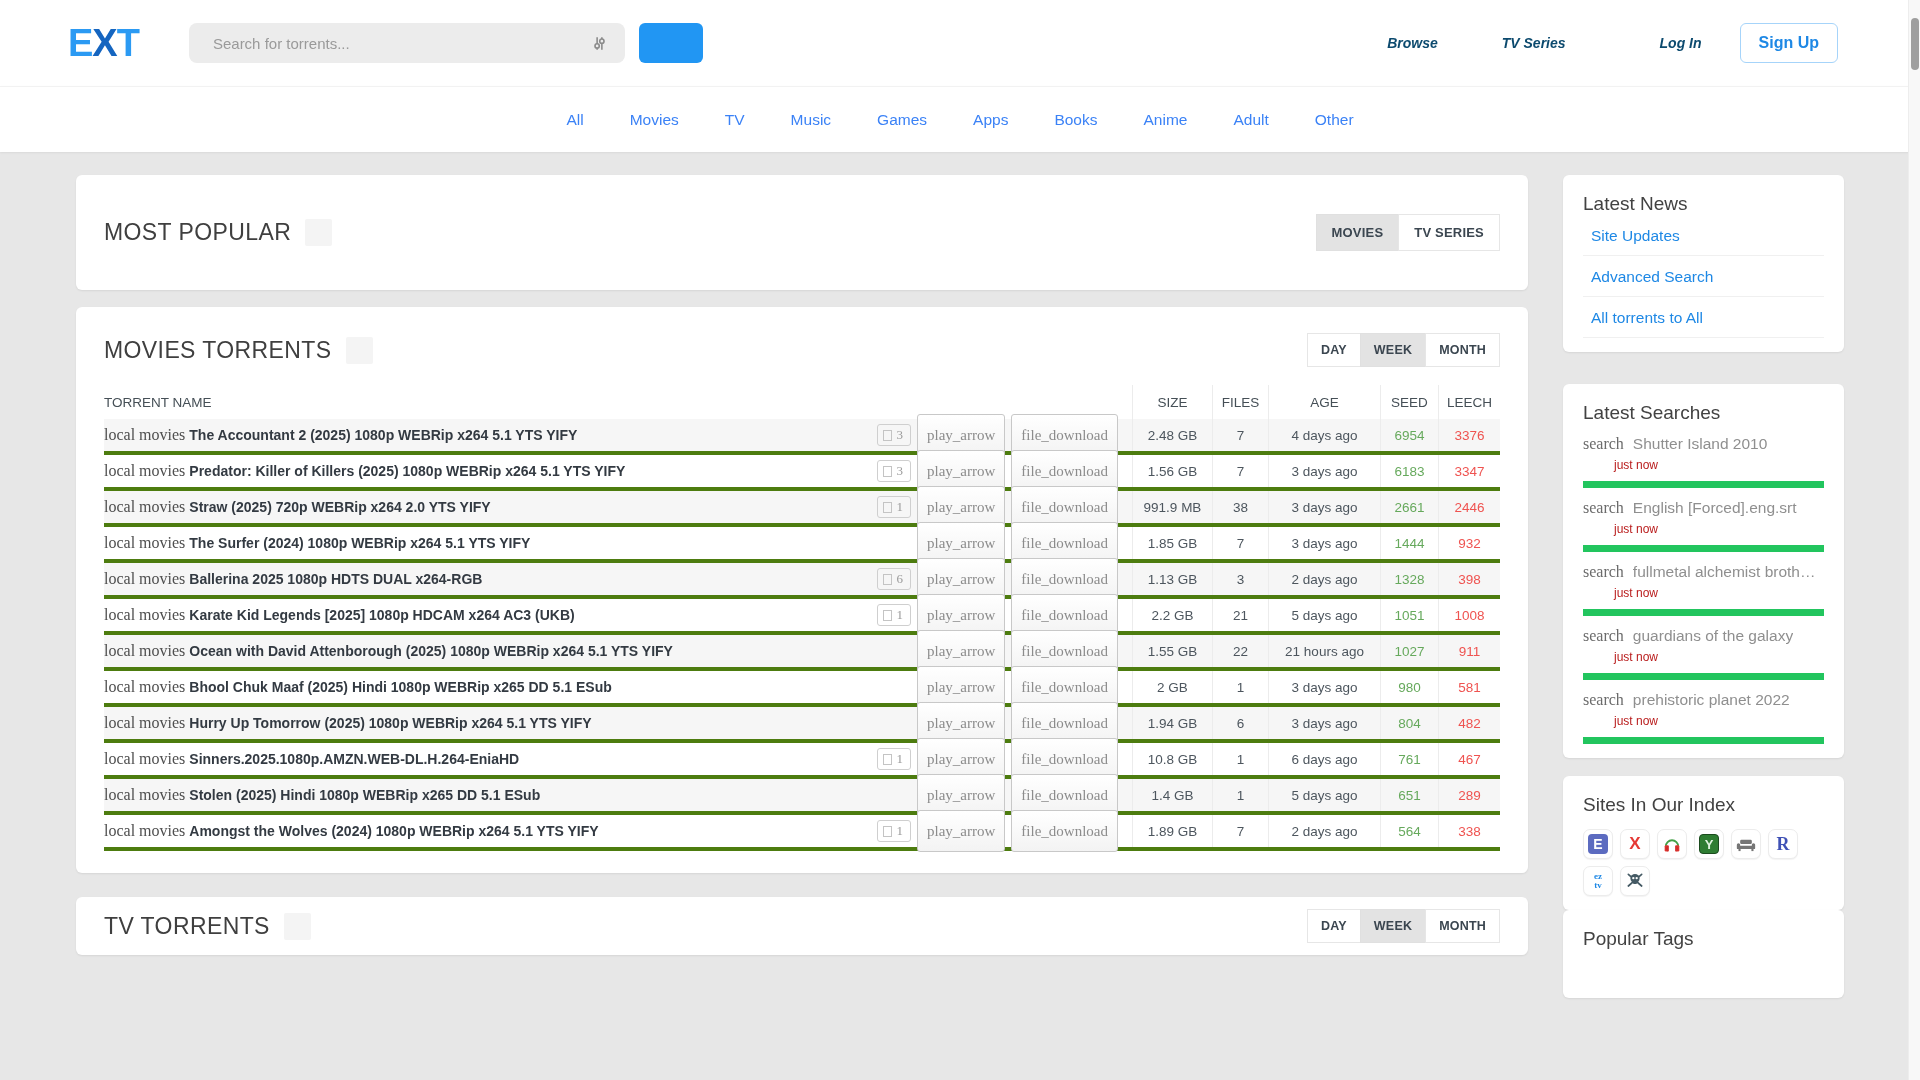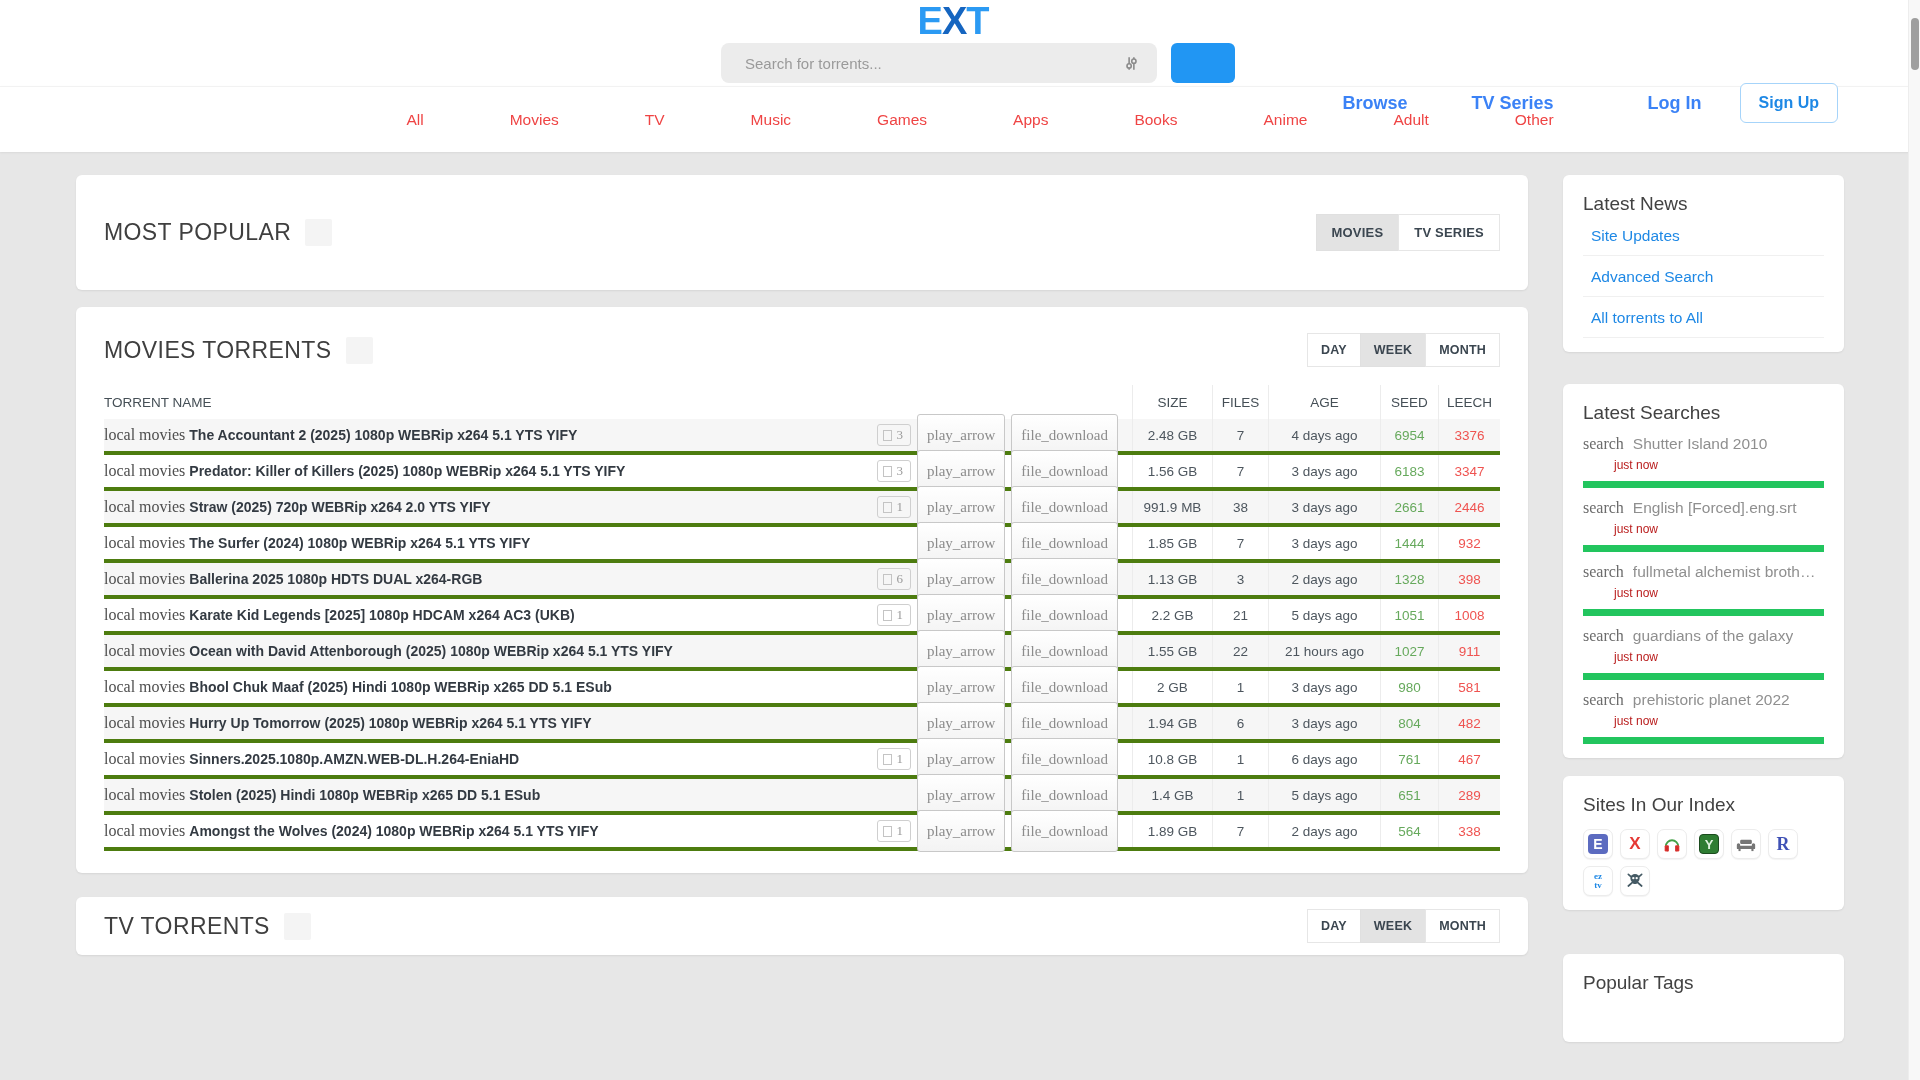--- a/index.html
+++ b/index.html
@@ -9,21 +9,20 @@
     font-family:"Liberation Sans", sans-serif;
     position:relative;
   }
   a { text-decoration:none; }
 
   
   .topbar {
     height:86px; background:#fff;
     display:flex; align-items:center;
     padding:0 82px 0 68px;
-    flex-direction:column;
   }
   .logo { font-size:38px; font-weight:bold; letter-spacing:-1px; cursor:pointer; }
   .logo .c1,.logo .c3 { color:#2b9af3; }
   .logo .c2 { color:#1565c0; }
 
   .search-wrap { margin-left:50px; display:flex; align-items:center; }
   .search-box {
     width:436px; height:40px; background:#ececec; border-radius:8px;
     display:flex; align-items:center; padding:0 16px 0 24px;
   }
@@ -32,37 +31,37 @@
     font-size:15px; color:#555; font-family:"Liberation Sans", sans-serif;
   }
   .search-box input::placeholder { color:#9a9a9a; }
   .tune-icon { display:flex; align-items:center; cursor:pointer; }
   .search-btn {
     width:64px; height:40px; margin-left:14px;
     background:#2196f3; border:none; border-radius:6px; cursor:pointer;
   }
 
   .top-links { margin-left:auto; display:flex; align-items:center; }
-  .top-link { color:#3b82f6; font-weight:bold; font-size:18px; cursor:pointer; }
+  .top-link { color:#0c4a6e; font-weight:bold; font-size:14px; cursor:pointer;font-style:italic; }
   .lnk-tv { margin-left:64px; }
   .lnk-login { margin-left:94px; }
   .signup-btn {
     margin-left:38px; padding:10px 18px;
     border:1px solid #a6d4fa; border-radius:6px; background:#fff;
     color:#1e88e5; font-size:16px; font-weight:bold; cursor:pointer;
     font-family:"Liberation Sans", sans-serif;
   }
 
   
   .catnav {
     height:66px; background:#fff; border-top:1px solid #f2f2f2;
     box-shadow:0 1px 2px rgba(0,0,0,0.06);
     display:flex; align-items:center; justify-content:center; gap:46px;
   }
-  .catnav a { color:#ef4444; font-size:15.5px; font-weight:500; cursor:pointer;margin-left:40px; }
+  .catnav a { color:#3b82f6; font-size:15.5px; font-weight:500; cursor:pointer; }
 
   
   .page { width:1768px; margin:23px auto 0; display:flex; gap:35px; align-items:flex-start; }
   main { width:1452px; }
   aside { width:281px; }
   .card { background:#fff; border-radius:6px; box-shadow:0 1px 2px rgba(0,0,0,0.08); }
 
   .section-title { font-size:23px; font-weight:400; color:#3f3f3f; letter-spacing:0.4px; }
   .ph-square { width:27px; height:27px; background:#f4f4f4; border-radius:2px; margin-left:14px; }
 
@@ -130,21 +129,21 @@
     display:block; padding:12px 0 10px 8px; border-bottom:1px solid #f0f0f0;
     color:#1e88e5; font-size:15.5px; cursor:pointer;
   }
   .searches-card { margin-bottom:18px; }
   .search-item { padding:11px 0 9px; border-bottom:7px solid #22c55e; cursor:pointer; }
   .search-item .q-line { display:flex; align-items:baseline; }
   .si-icon { font-family:"Liberation Serif", serif; font-size:16px; color:#6b6b6b; }
   .si-query { margin-left:9px; color:#8f8f8f; font-size:15.5px; white-space:nowrap;
               overflow:hidden; text-overflow:ellipsis; max-width:200px; }
   .si-time { margin:5px 0 0 31px; color:#b91c1c; font-size:12px; }
-  .sites-card { margin-bottom:44px; }
+  .sites-card { }
   .sites-grid { display:flex; flex-wrap:wrap; gap:7px; margin-top:13px; }
   .site-icon {
     width:30px; height:30px; border:1px solid #ececec; border-radius:7px;
     background:#fff; box-shadow:0 1px 1px rgba(0,0,0,0.05);
     display:flex; align-items:center; justify-content:center; cursor:pointer;
     overflow:hidden;
   }
   .gl-e { width:20px; height:20px; background:#5c6bc0; color:#fff; border-radius:4px;
           font-size:14px; font-weight:bold; display:flex; align-items:center; justify-content:center; }
   .gl-x { color:#e53935; font-weight:bold; font-size:17px; }

